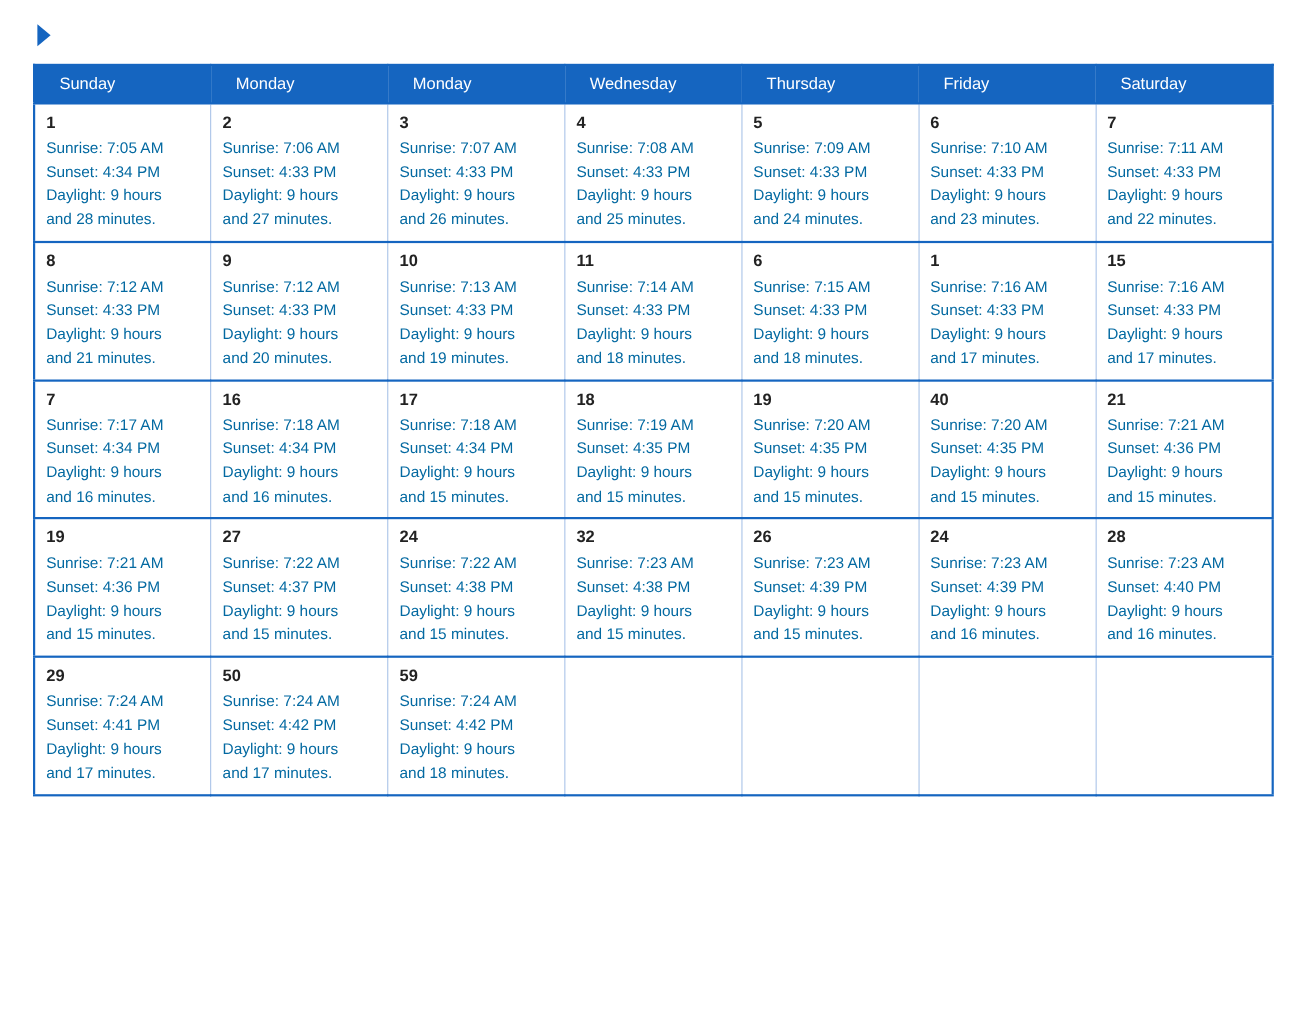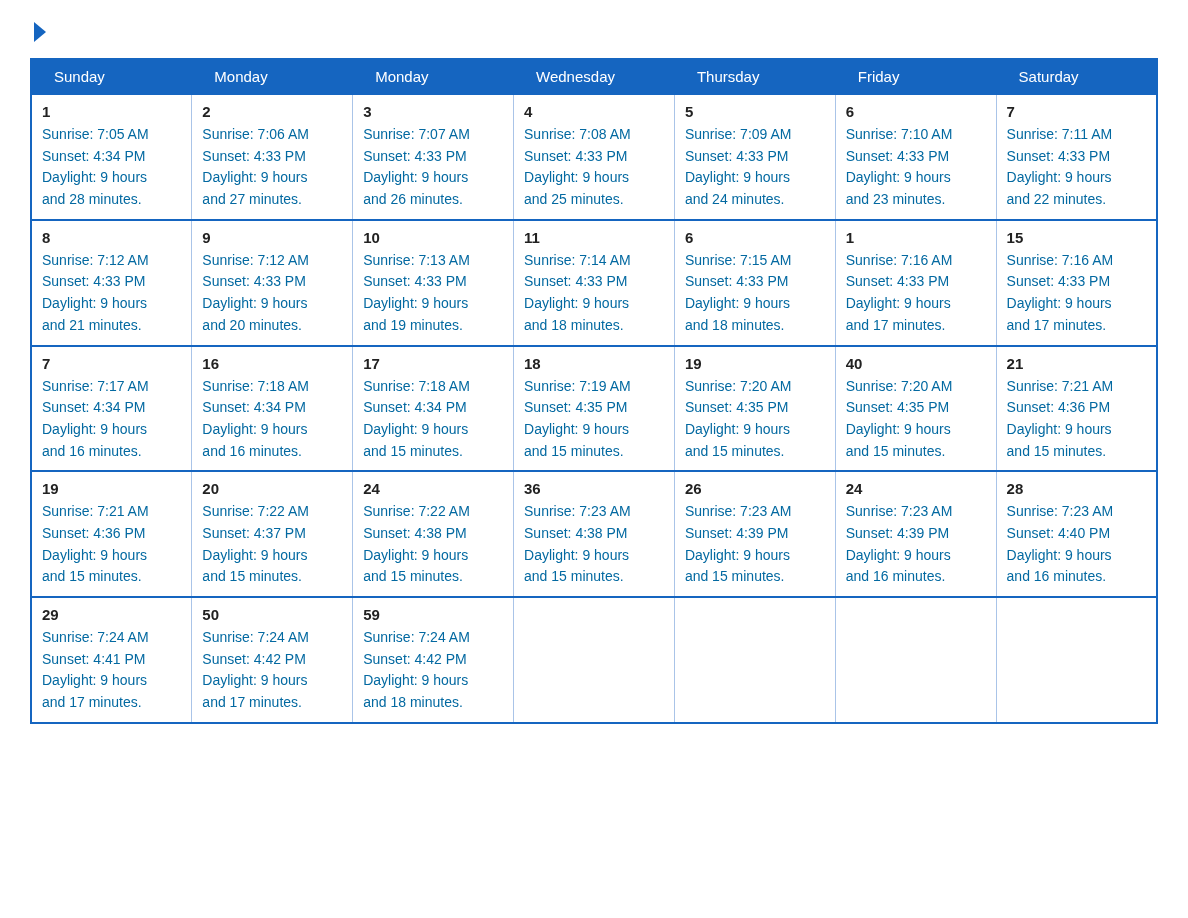--- a/index.html
+++ b/index.html
@@ -223,29 +223,29 @@
           <span class="day-num">21</span>
           <div class="day-info">Sunrise: 7:21 AM<br>Sunset: 4:36 PM<br>Daylight: 9 hours<br>and 15 minutes.</div>
         </td>
       </tr>
       <tr>
         <td>
           <span class="day-num">19</span>
           <div class="day-info">Sunrise: 7:21 AM<br>Sunset: 4:36 PM<br>Daylight: 9 hours<br>and 15 minutes.</div>
         </td>
         <td>
-          <span class="day-num">20</span>
+          <span class="day-num">27</span>
           <div class="day-info">Sunrise: 7:22 AM<br>Sunset: 4:37 PM<br>Daylight: 9 hours<br>and 15 minutes.</div>
         </td>
         <td>
           <span class="day-num">24</span>
           <div class="day-info">Sunrise: 7:22 AM<br>Sunset: 4:38 PM<br>Daylight: 9 hours<br>and 15 minutes.</div>
         </td>
         <td>
-          <span class="day-num">36</span>
+          <span class="day-num">32</span>
           <div class="day-info">Sunrise: 7:23 AM<br>Sunset: 4:38 PM<br>Daylight: 9 hours<br>and 15 minutes.</div>
         </td>
         <td>
           <span class="day-num">26</span>
           <div class="day-info">Sunrise: 7:23 AM<br>Sunset: 4:39 PM<br>Daylight: 9 hours<br>and 15 minutes.</div>
         </td>
         <td>
           <span class="day-num">24</span>
           <div class="day-info">Sunrise: 7:23 AM<br>Sunset: 4:39 PM<br>Daylight: 9 hours<br>and 16 minutes.</div>
         </td>

